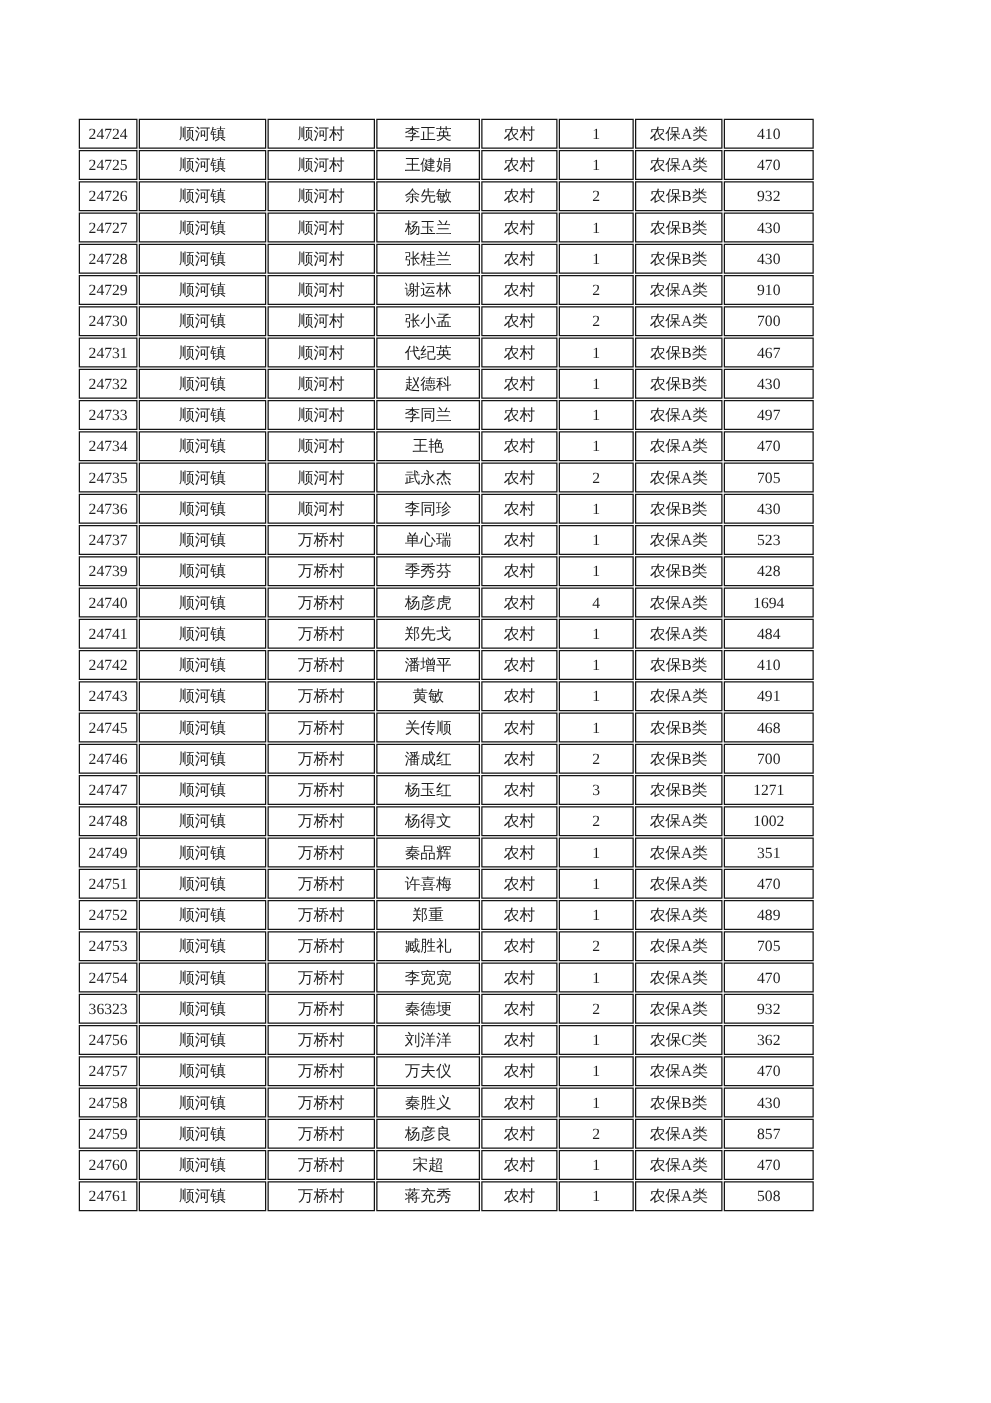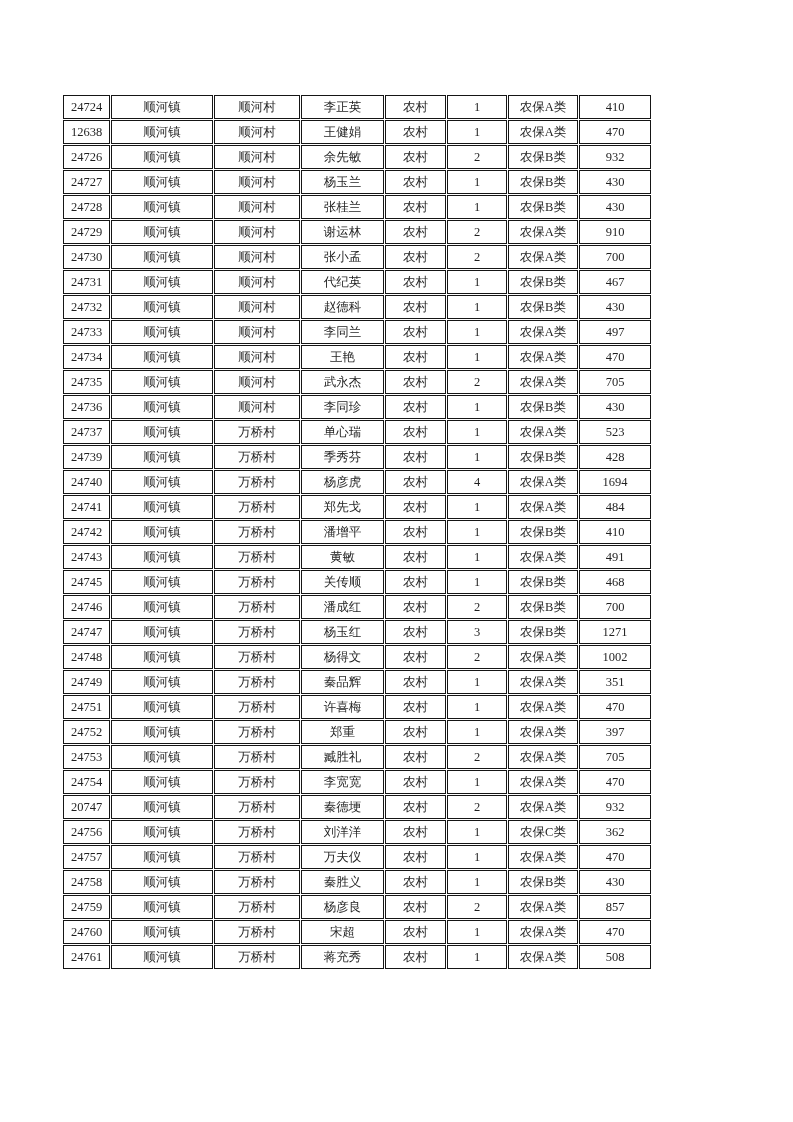--- a/index.html
+++ b/index.html
@@ -65,21 +65,21 @@
           <td>24724</td>
           <td>顺河镇</td>
           <td>顺河村</td>
           <td>李正英</td>
           <td>农村</td>
           <td>1</td>
           <td>农保A类</td>
           <td>410</td>
         </tr>
         <tr>
-          <td>12638</td>
+          <td>24725</td>
           <td>顺河镇</td>
           <td>顺河村</td>
           <td>王健娟</td>
           <td>农村</td>
           <td>1</td>
           <td>农保A类</td>
           <td>470</td>
         </tr>
         <tr>
           <td>24726</td>
@@ -312,21 +312,21 @@
           <td>470</td>
         </tr>
         <tr>
           <td>24752</td>
           <td>顺河镇</td>
           <td>万桥村</td>
           <td>郑重</td>
           <td>农村</td>
           <td>1</td>
           <td>农保A类</td>
-          <td>397</td>
+          <td>489</td>
         </tr>
         <tr>
           <td>24753</td>
           <td>顺河镇</td>
           <td>万桥村</td>
           <td>臧胜礼</td>
           <td>农村</td>
           <td>2</td>
           <td>农保A类</td>
           <td>705</td>
@@ -335,21 +335,21 @@
           <td>24754</td>
           <td>顺河镇</td>
           <td>万桥村</td>
           <td>李宽宽</td>
           <td>农村</td>
           <td>1</td>
           <td>农保A类</td>
           <td>470</td>
         </tr>
         <tr>
-          <td>20747</td>
+          <td>36323</td>
           <td>顺河镇</td>
           <td>万桥村</td>
           <td>秦德埂</td>
           <td>农村</td>
           <td>2</td>
           <td>农保A类</td>
           <td>932</td>
         </tr>
         <tr>
           <td>24756</td>

